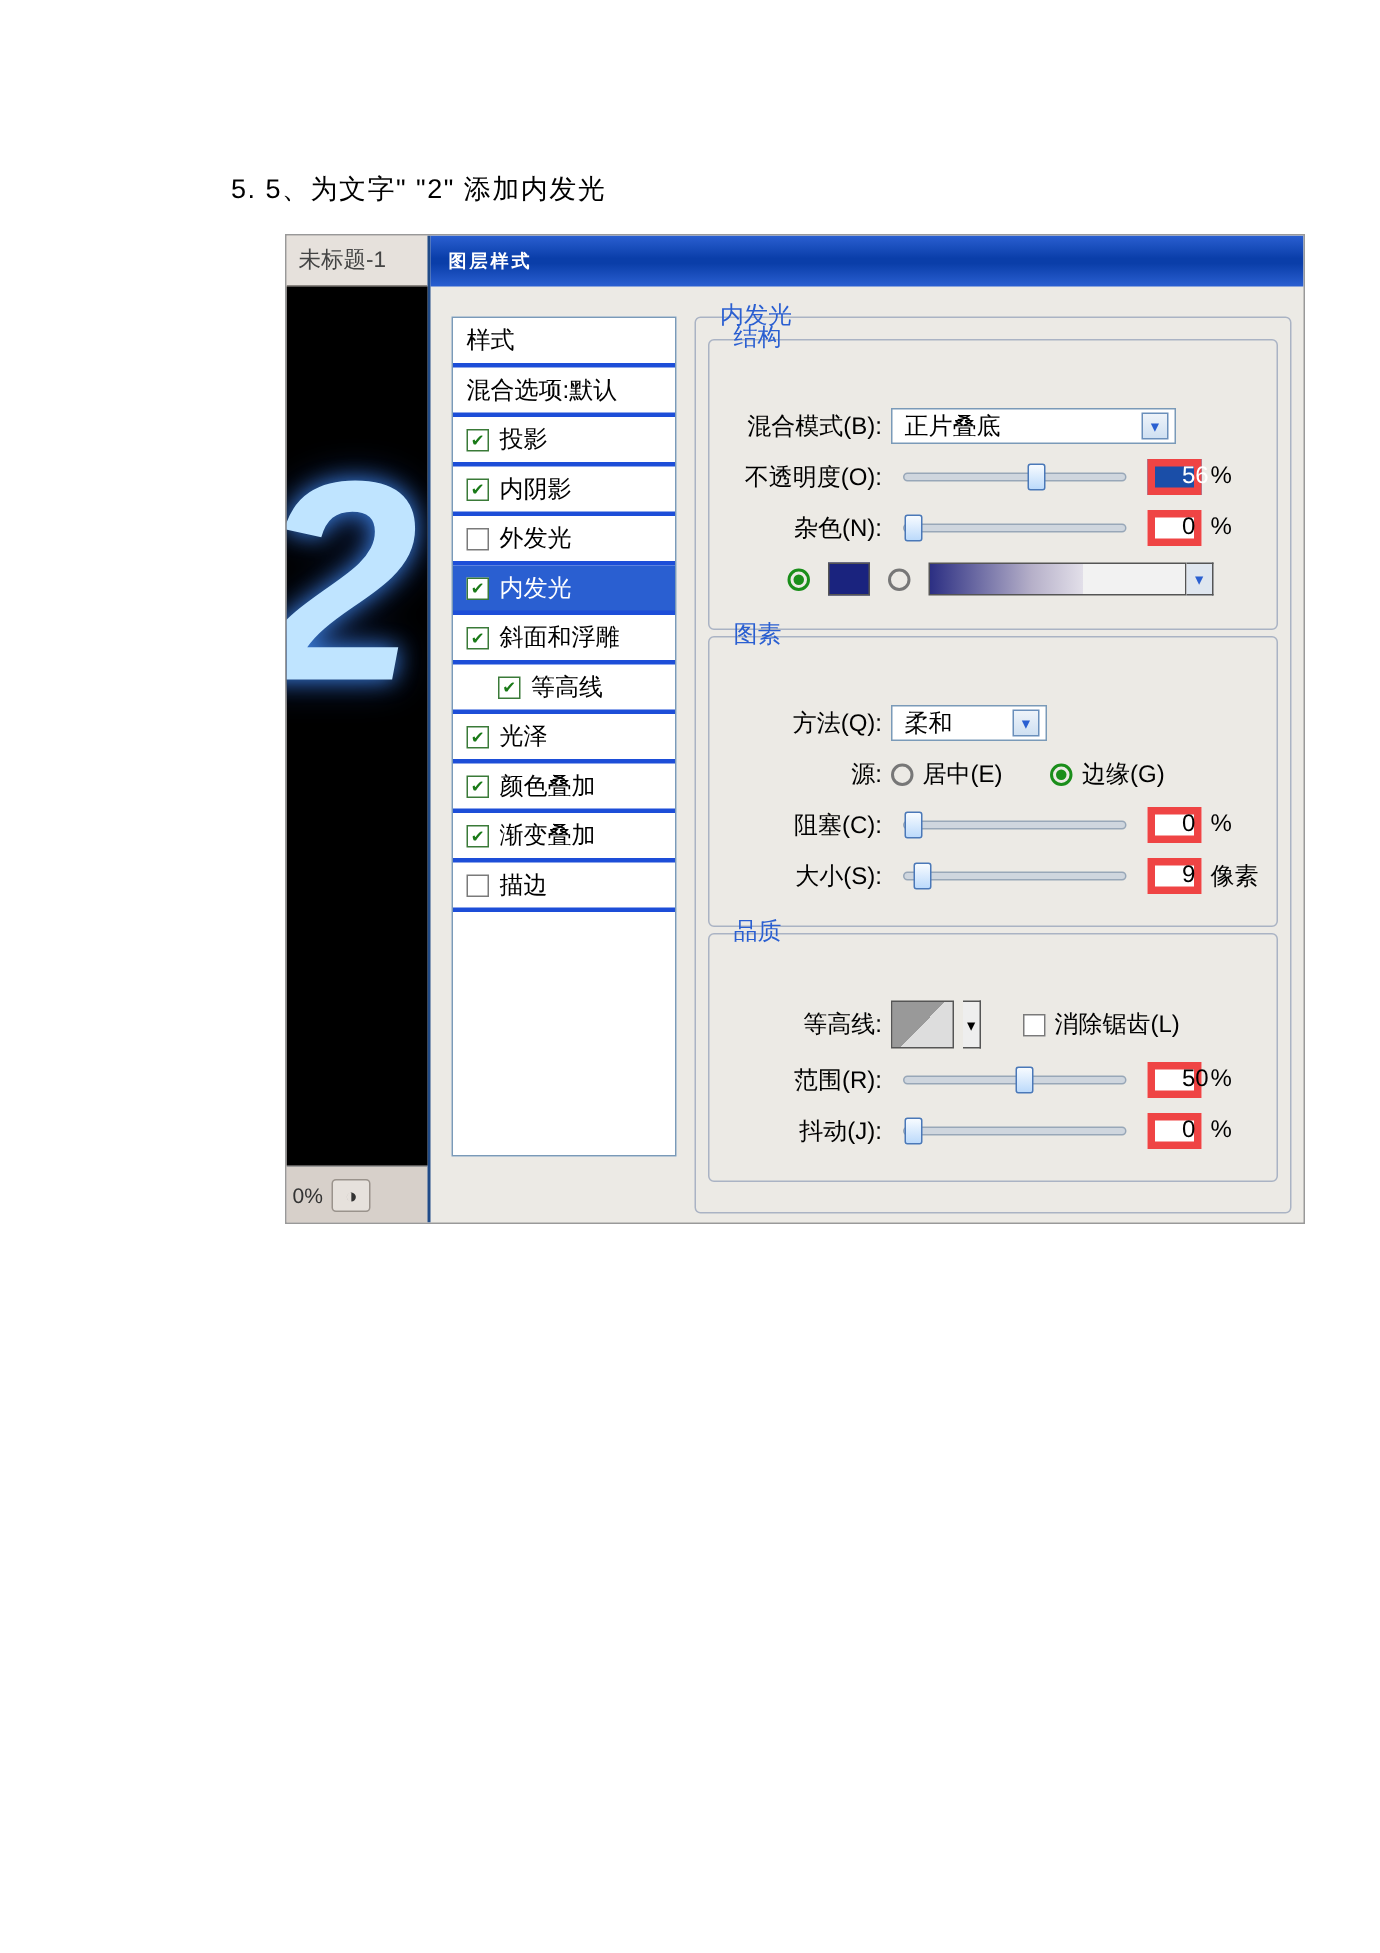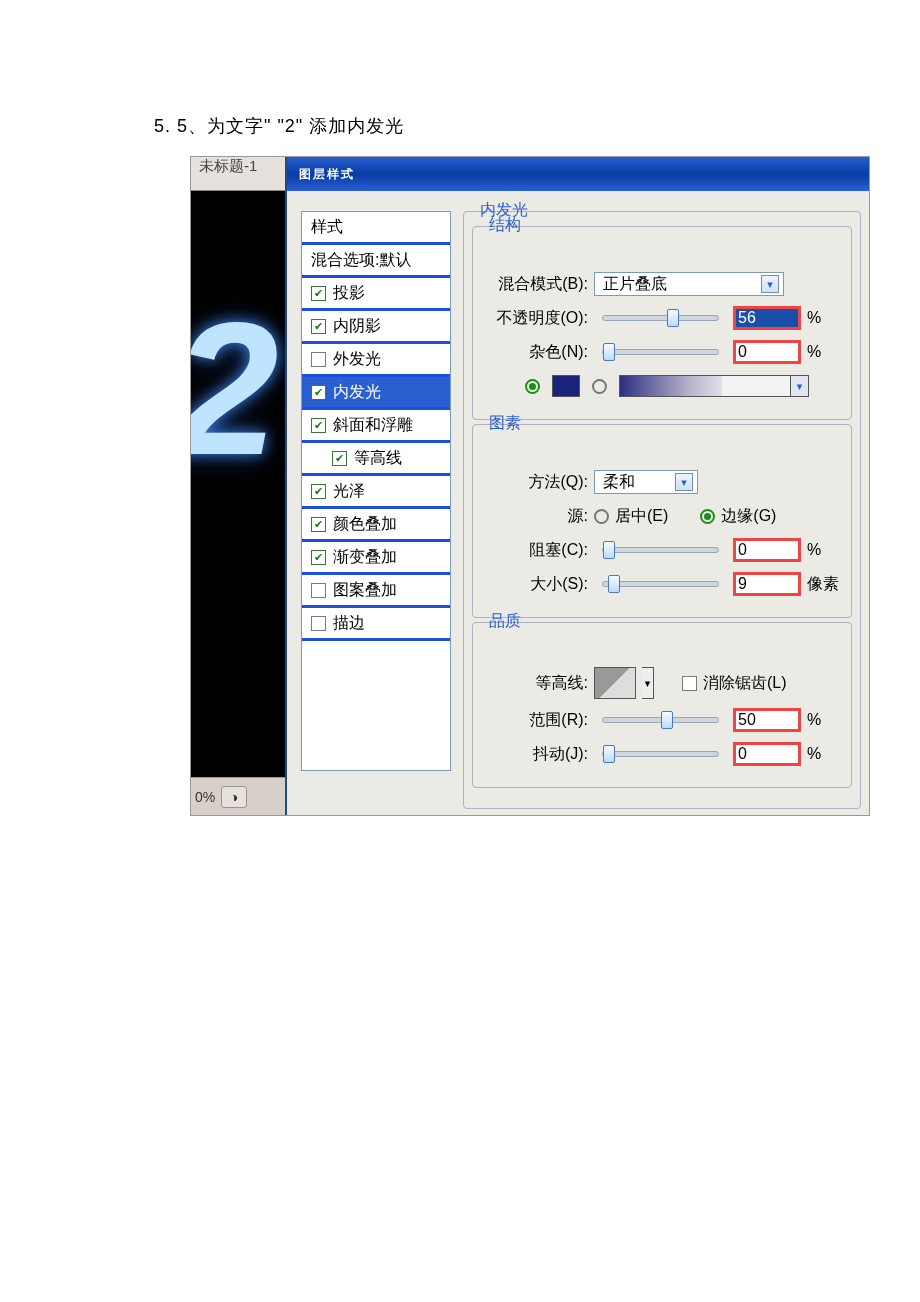--- a/index.html
+++ b/index.html
@@ -35,20 +35,21 @@
     width: 94px;
     display: flex;
     flex-direction: column;
     background: #bfb8b3;
   }
   .doc-tab {
     height: 34px;
     background: #e6e1dc;
     border-bottom: 1px solid #8a8580;
     display: flex;
+    align-items: center;
     padding-left: 8px;
     font-size: 15px;
     color: #444;
   }
   .doc-canvas {
     flex: 1;
     background: #000;
     position: relative;
     overflow: hidden;
   }
@@ -224,27 +225,27 @@
   .thumb {
     position: absolute;
     top: -7px;
     width: 12px;
     height: 18px;
     background: linear-gradient(#f7fbff, #bcdafb);
     border: 1px solid #4a78b8;
     border-radius: 2px;
   }
   .numbox {
-    width: 68px;
+    width: 36px;
     height: 24px;
-    border: 3px solid #ef4444;
+    border: 5px solid #ef4444;
     background: #fff;
     display: flex;
     align-items: center;
-    padding-left: 2px;
+    padding-left: 18px;
   }
   .numbox.sel {
     background: #1a4ea8;
     color: #fff;
   }
   .unit { width: 32px; }
   .radio {
     width: 15px;
     height: 15px;
     border: 2px solid #1a8e1a;
@@ -357,24 +358,20 @@
             <div class="style-row">
               <span class="cb">✔</span>
               <span>颜色叠加</span>
             </div>
             <div class="style-row">
               <span class="cb">✔</span>
               <span>渐变叠加</span>
             </div>
             <div class="style-row">
               <span class="cb off"></span>
-              <span>图案叠加</span>
-            </div>
-            <div class="style-row">
-              <span class="cb off"></span>
               <span>描边</span>
             </div>
           </div>
       </div>
 
       <div class="right">
         <div class="outer-group">
           <span class="outer-title">内发光</span>
 
           <div class="group">

